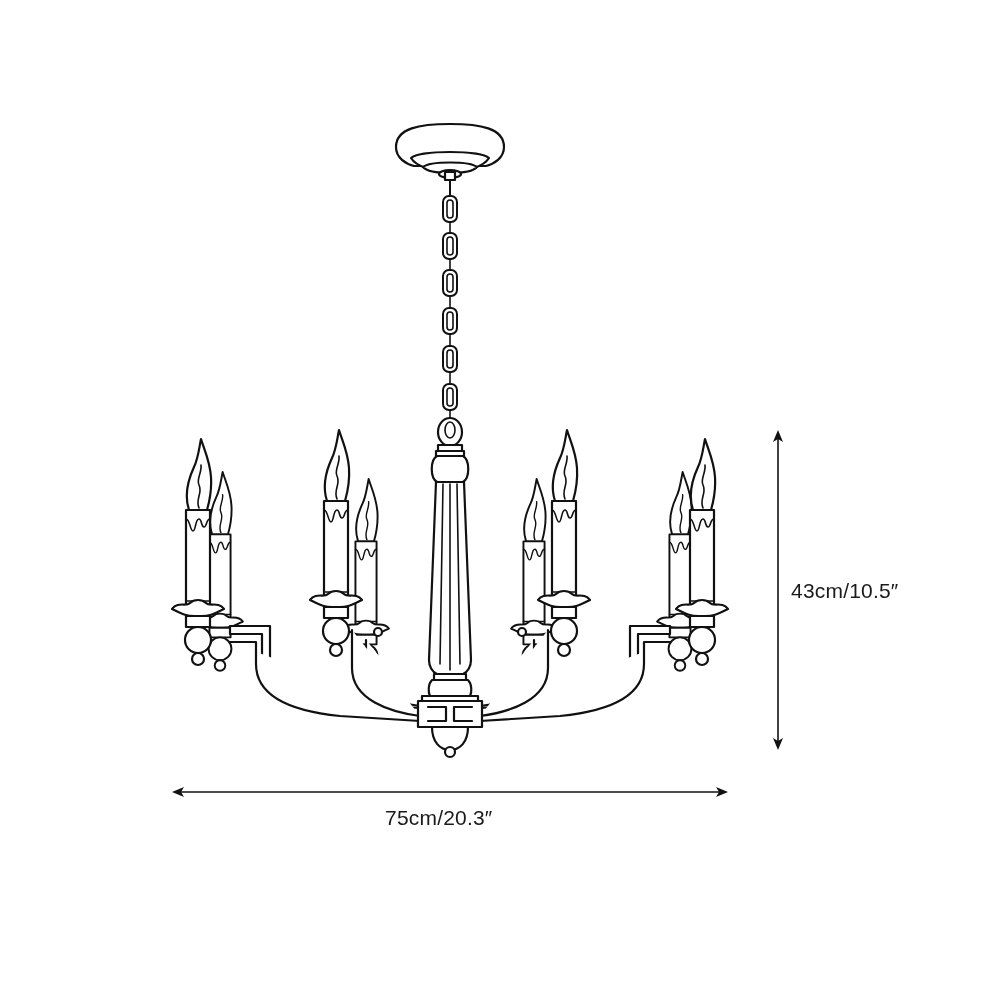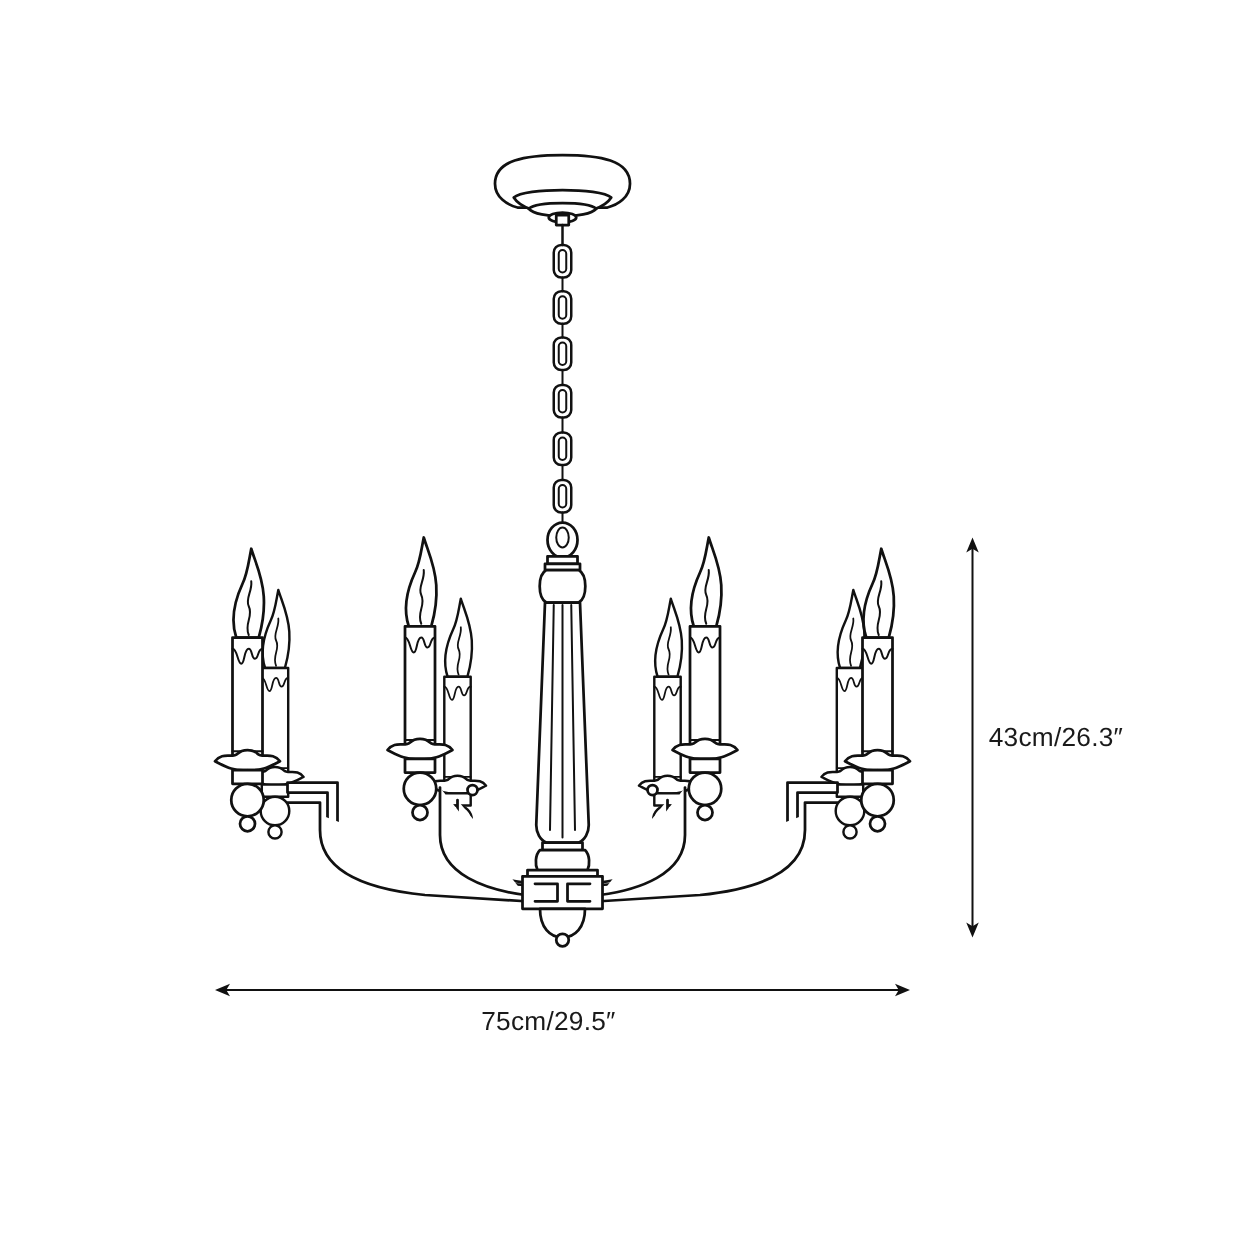--- a/index.html
+++ b/index.html
@@ -127,14 +127,14 @@
     <path class="arrow" d="M778,750 L773,738 L778,741 L783,738 Z"></path>
   </g>
 
   <g>
     <line class="dim" x1="178" y1="792" x2="722" y2="792"></line>
     <path class="arrow" d="M172,792 L184,787 L181,792 L184,797 Z"></path>
     <path class="arrow" d="M728,792 L716,787 L719,792 L716,797 Z"></path>
   </g>
 </svg>
 
-<div id="height-label" class="dim-label">43cm/26.3″</div>
-<div id="width-label" class="dim-label">75cm/29.5″</div>
+<div id="height-label" class="dim-label">43cm/10.5″</div>
+<div id="width-label" class="dim-label">75cm/20.3″</div>
 
 </body></html>

